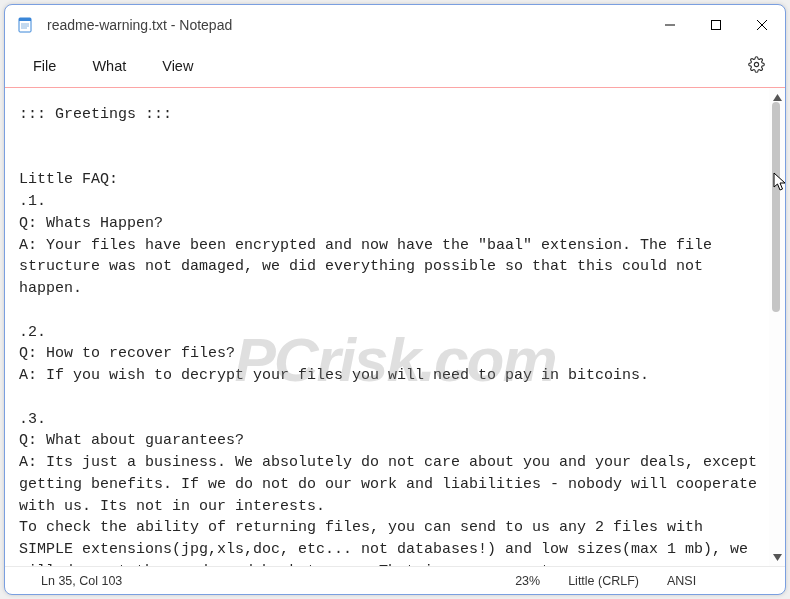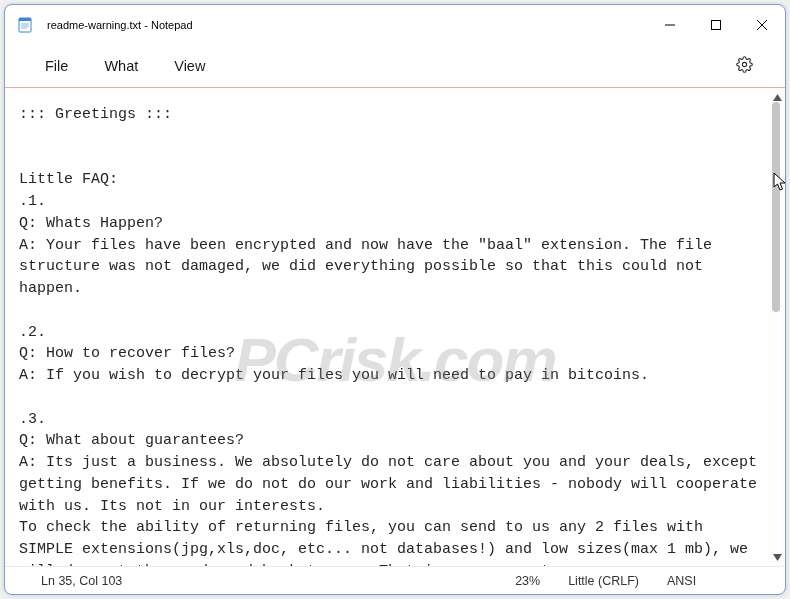--- a/index.html
+++ b/index.html
@@ -21,41 +21,41 @@
     display: flex;
     flex-direction: column;
     overflow: hidden;
     box-shadow: 0 0 4px rgba(0,0,0,0.15);
   }
   .titlebar {
     height: 40px;
     display: flex;
     align-items: center;
     padding: 0 0 0 12px;
-    font-size: 11px;
-    color: #000000;
+    font-size: 14px;
+    color: #404040;
   }
   .titlebar .icon {
     width: 16px; height: 16px;
     margin-right: 14px;
     display: inline-block;
   }
   .titlebar .title { flex: 0 0 auto; }
   .titlebar .spacer { flex: 1; }
   .winbtn {
     width: 46px; height: 40px;
     display: flex; align-items: center; justify-content: center;
     color: #1a1a1a;
   }
   .winbtn svg { width: 10px; height: 10px; }
   .menubar {
     height: 42px;
     display: flex;
     align-items: center;
-    padding: 0 22px;
+    padding: 0 10px;
   }
   .menuitem {
     padding: 6px 18px;
     font-size: 14.5px;
     color: #1a1a1a;
     border-radius: 4px;
   }
   .gear {
     margin-left: auto;
     padding: 6px 10px;

